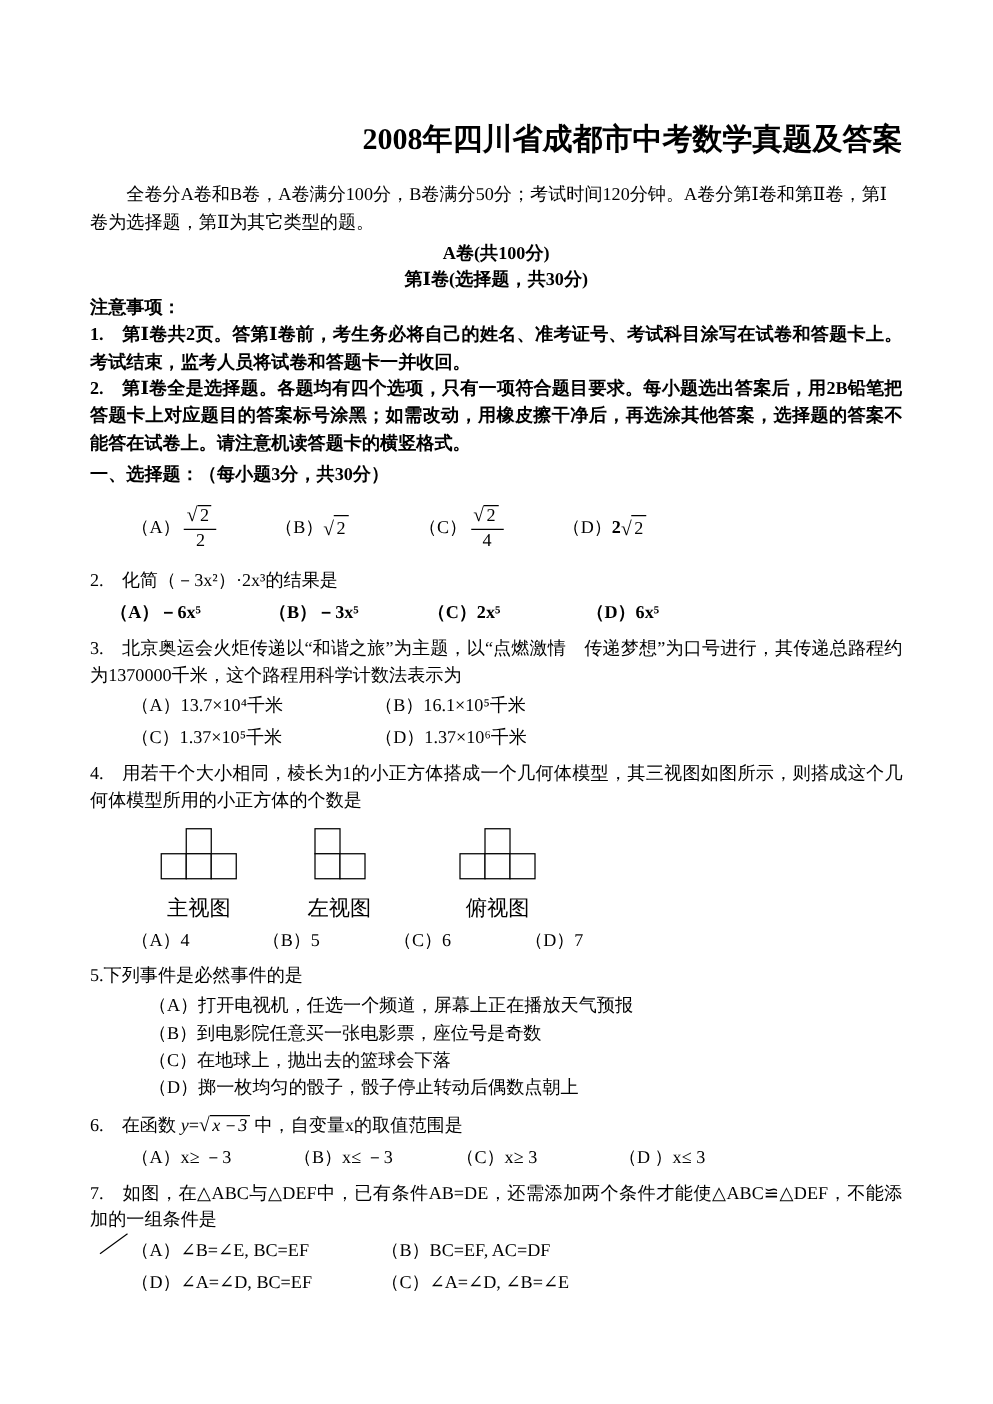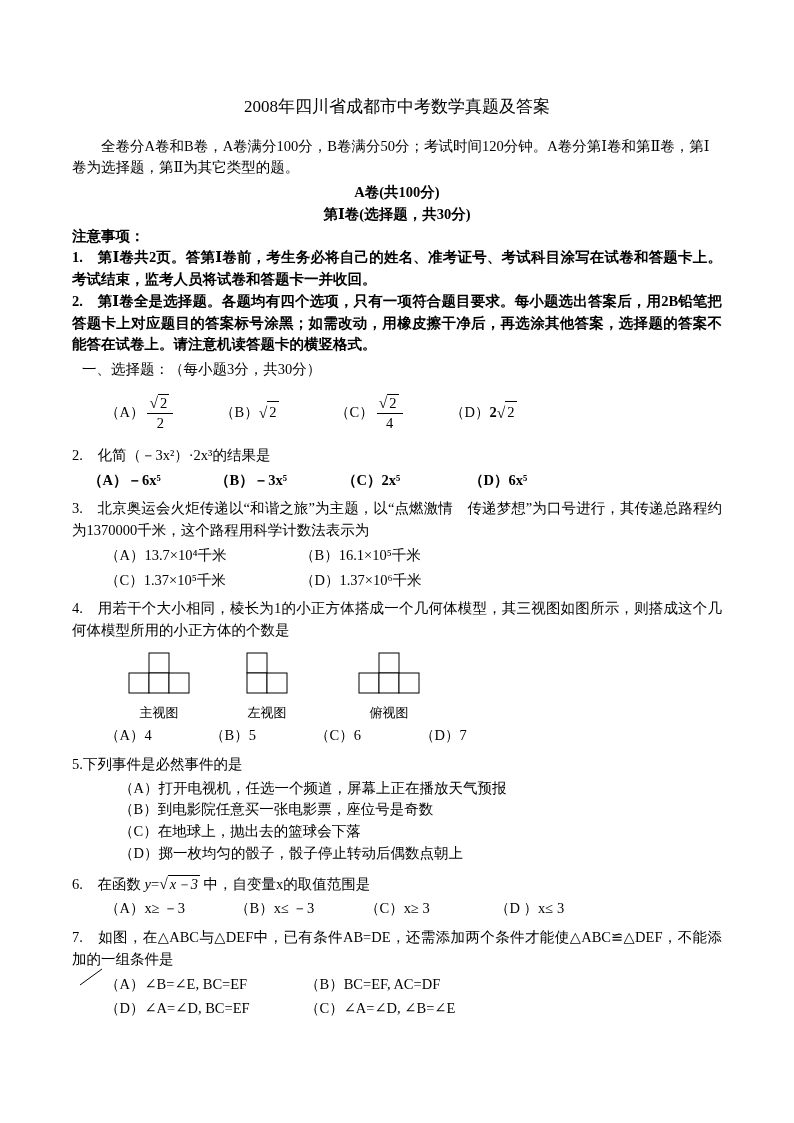--- a/index.html
+++ b/index.html
@@ -4,26 +4,26 @@
 <style>
   * { margin:0; padding:0; box-sizing:border-box; }
   html,body { background:#ffffff; }
   body {
     width:794px; height:1123px; margin:0 auto;
     font-family:"Liberation Serif","DejaVu Serif",serif;
     color:#000; font-size:14.5px; line-height:1.5;
   }
   .page { padding:94px 72px 40px 72px; }
 
-  .title { text-align:center; font-weight:normal; font-size:17px; margin-bottom:16px; }
+  .title { text-align:right; font-weight:bold; font-size:24px; margin-bottom:16px; }
   .intro { text-indent:2em; margin-bottom:3px; }
   .center-heading { text-align:center; font-weight:bold; }
   .bold { font-weight:bold; }
   .notice { text-align:justify; }
-  .section-heading { font-weight:normal; margin-top:3px;margin-left:10px; }
+  .section-heading { font-weight:bold; margin-top:3px; }
 
   .q { margin-top:7px; }
   .stem { text-align:justify; }
 
   
   .opt-row { display:flex; margin-left:33px; margin-top:3px; }
   .opt-row .opt { display:inline-flex; align-items:center; white-space:nowrap; }
 
   .q1-opts { height:50px; align-items:center; }
   .q1-opts .opt { width:115px; }
@@ -42,21 +42,21 @@
   .frac .num { border-bottom:1px solid #000; padding:0 4px 1px 2px; }
   .frac .den { padding-top:1px; }
   .rad { font-size:1.08em; }
   .rdc { border-top:1px solid #000; padding:0 2px; }
   .mathvar { font-style:italic; }
 
   
   .figures { display:flex; margin:10px 0 2px 56px; }
   .figure { text-align:center; margin-right:56px; }
   .figure:nth-child(3) { margin-left:14px; }
-  .figure .fig-label { font-size:13px; margin-top:2px; }
+  .figure .fig-label { font-size:17px; margin-top:2px; }
 
   
   .q7 { position:relative; }
   .stray-line { position:absolute; left:6px; top:40px; }
 </style>
 </head>
 <body>
 
 <div class="page">
 

